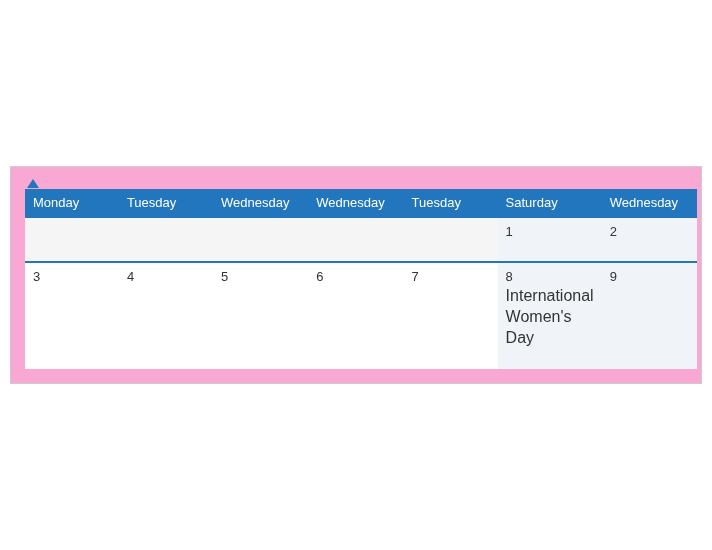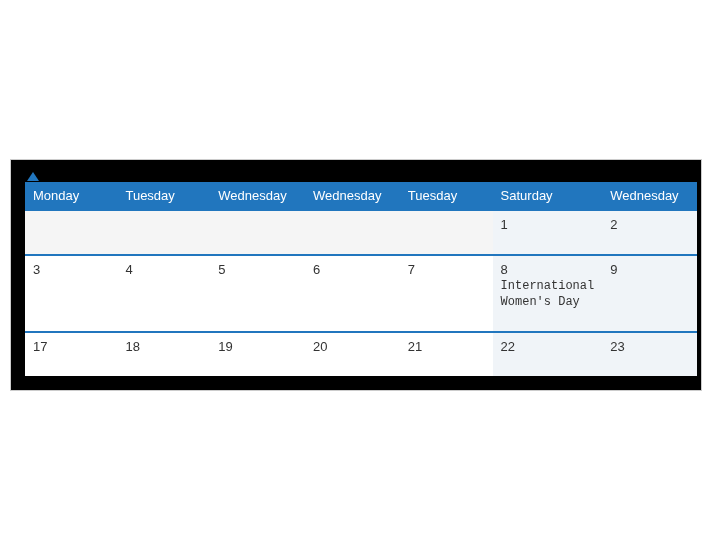--- a/index.html
+++ b/index.html
@@ -8,21 +8,21 @@
       font-family: Arial, sans-serif;
       display: flex;
       justify-content: center;
       align-items: center;
       width: 712px;
       height: 550px;
       overflow: hidden;
     }
     .calendar-container {
       width: 692px;
-      background: #000000;
+      background: #f9a8d4;
       border: 1px solid #ccc;
       padding: 12px 4px 14px 14px;
     }
     .header {
       display: flex;
       align-items: center;
       justify-content: center;
       position: relative;
       margin-bottom: 10px;
     }
@@ -82,24 +82,23 @@
       background: #f0f4f8;
     }
     .day-num {
       display: block;
       font-size: 13px;
       color: #333;
       margin-bottom: 2px;
     }
     .day-event {
       display: block;
-      font-size: 12px;
+      font-size: 16px;
       color: #333;
       line-height: 1.3;
-      font-family: Liberation Mono, monospace;
     }
   </style>
 </head>
 <body>
 
 <div class="calendar-container">
   <div class="header">
     <div class="logo">
       <span class="logo-general"></span>
       <span style="display:flex;align-items:center;gap:2px;">
@@ -154,38 +153,15 @@
             <span class="day-num">7</span>
           </td>
           <td class="saturday">
             <span class="day-num">8</span>
             <span class="day-event">International Women's Day</span>
           </td>
           <td class="sunday">
             <span class="day-num">9</span>
           </td>
         </tr>
-        <tr>
-          <td>
-            <span class="day-num">17</span>
-          </td>
-          <td>
-            <span class="day-num">18</span>
-          </td>
-          <td>
-            <span class="day-num">19</span>
-          </td>
-          <td>
-            <span class="day-num">20</span>
-          </td>
-          <td>
-            <span class="day-num">21</span>
-          </td>
-          <td class="saturday">
-            <span class="day-num">22</span>
-          </td>
-          <td class="sunday">
-            <span class="day-num">23</span>
-          </td>
-        </tr>
       </tbody>
   </table>
 </div>
 
 </body></html>

